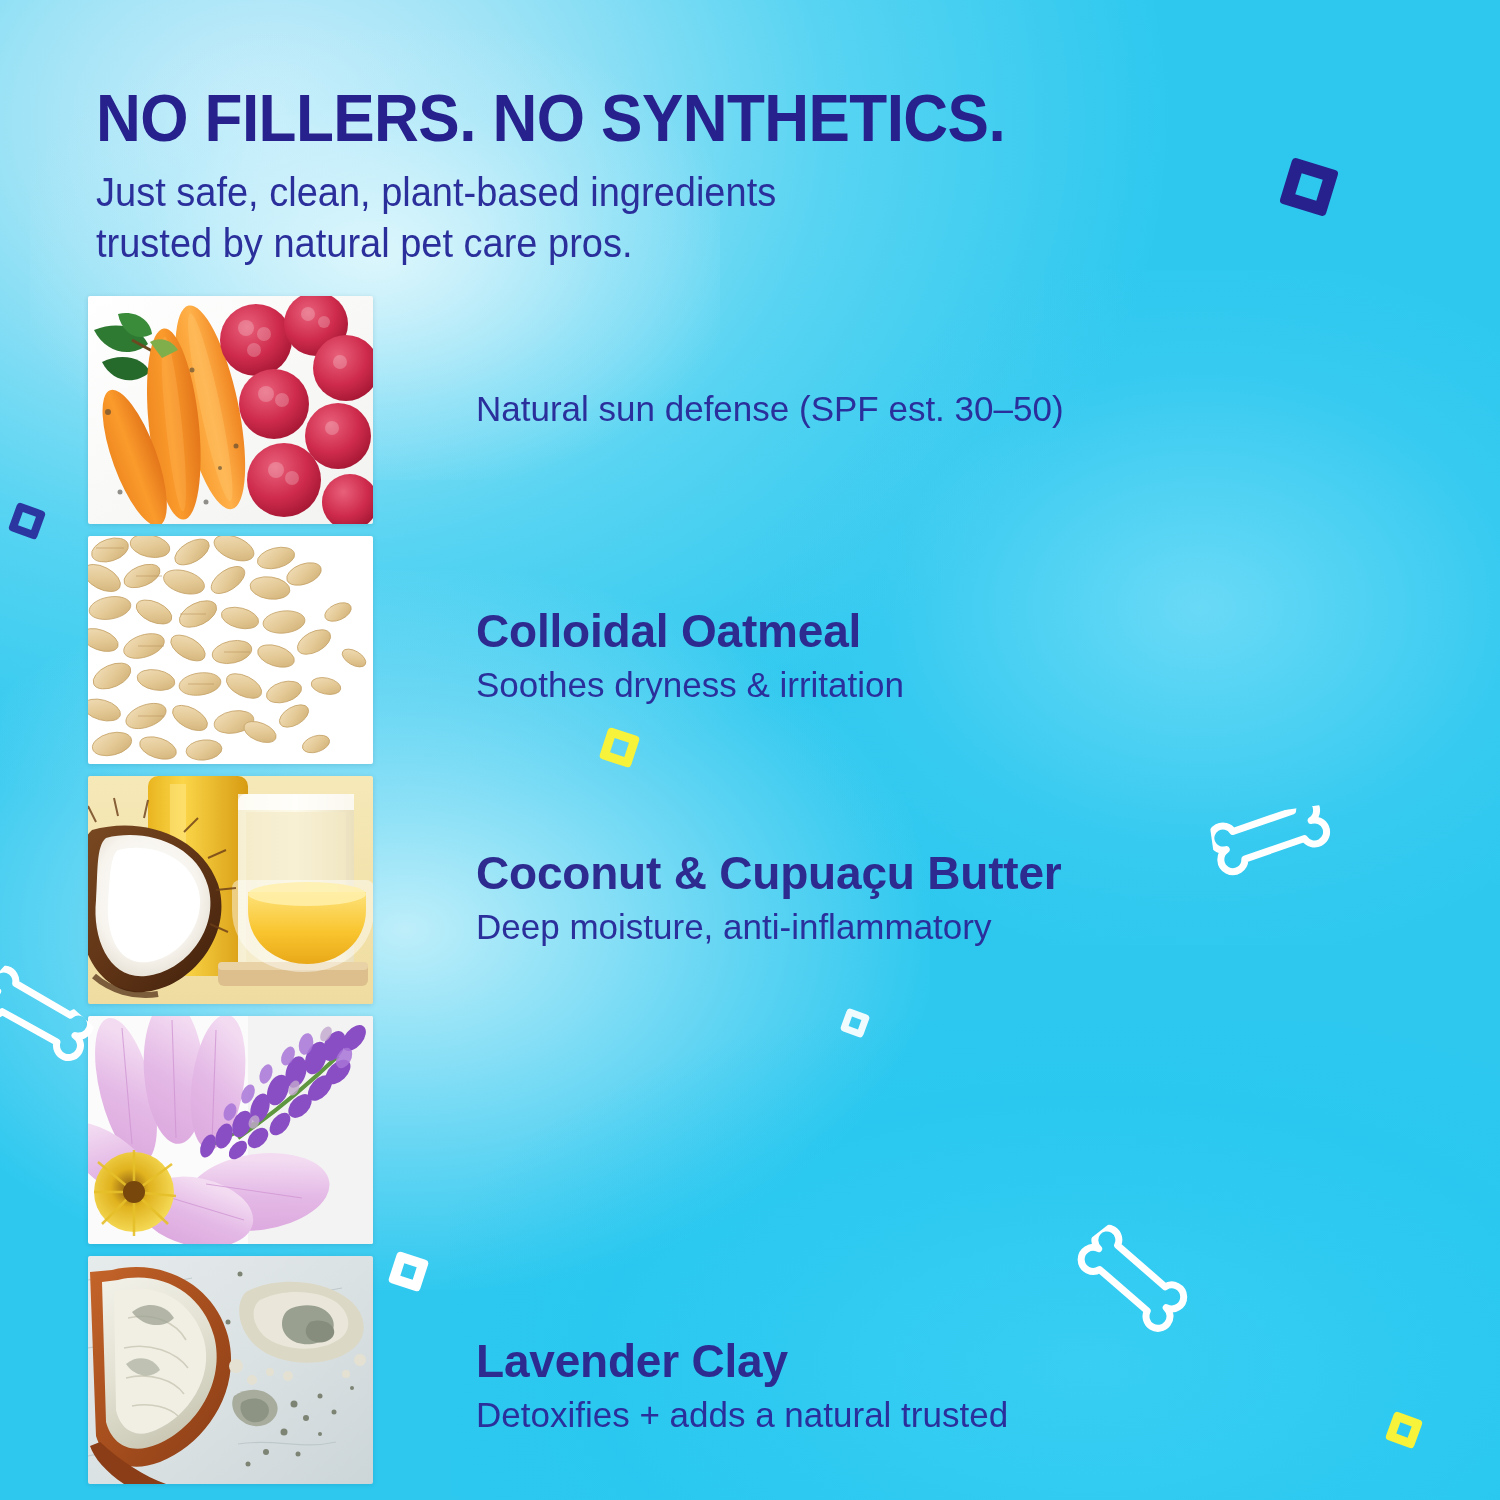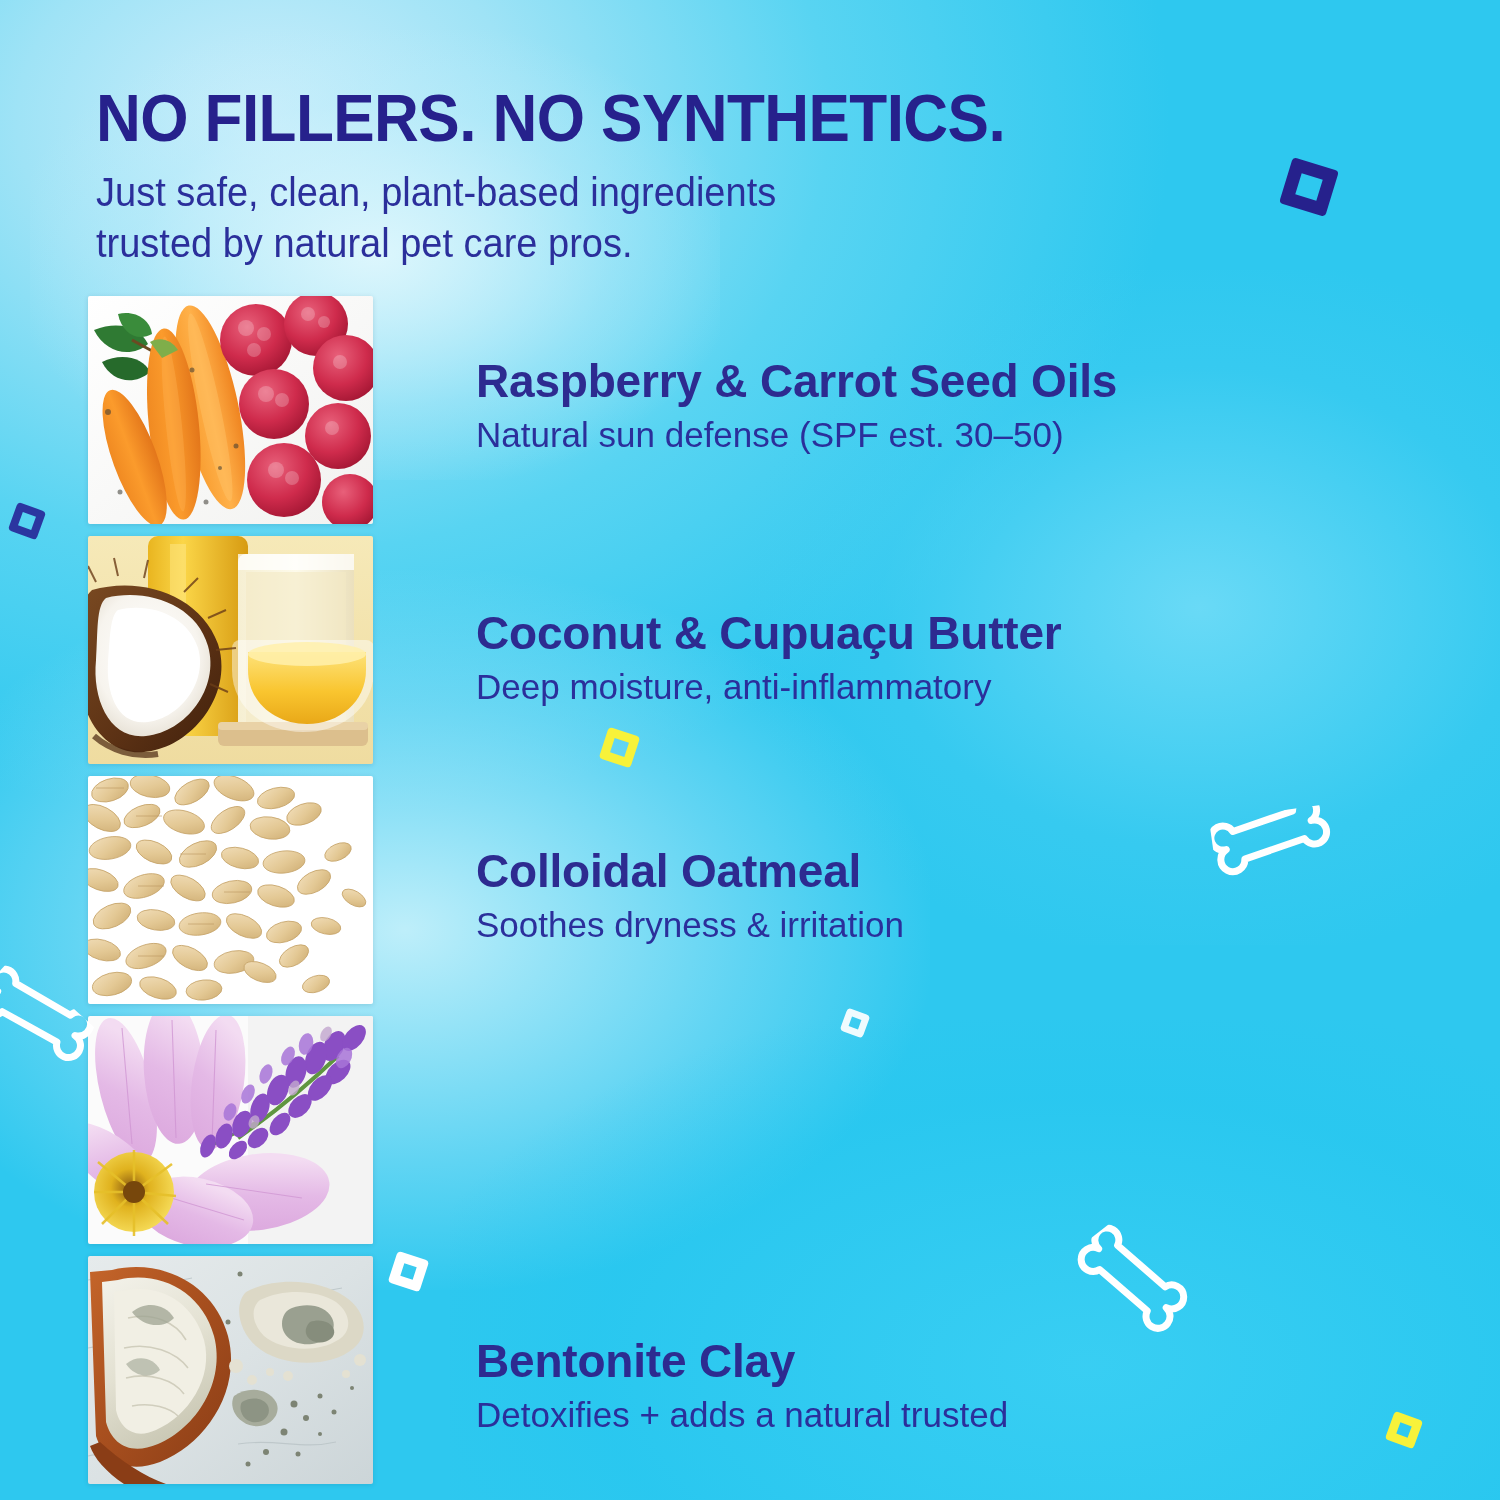--- a/index.html
+++ b/index.html
@@ -260,90 +260,21 @@
             <circle cx="20" cy="116" r="3"></circle>
               <circle cx="32" cy="196" r="2.5"></circle>
             <circle cx="118" cy="206" r="2.5"></circle>
               <circle cx="148" cy="150" r="2.5"></circle>
             <circle cx="104" cy="74" r="2.5"></circle>
               <circle cx="132" cy="172" r="2"></circle>
           </g>
         </svg>
       </div>
       <div class="row-text">
-        <div class="row-title">Raspberry &amp; Carrot Seed Oils</div>
         <div class="row-sub">Natural sun defense (SPF est. 30–50)</div>
-      </div>
-    </div>
-
-    <div class="row row-2">
-      <div class="thumb">
-        <svg viewBox="0 0 285 228" preserveAspectRatio="none" aria-hidden="true">
-          <defs>
-            <linearGradient id="r2bg" x1="0" y1="0" x2="0" y2="1">
-              <stop offset="0%" stop-color="#f6e9b8"></stop>
-                <stop offset="100%" stop-color="#efdca0"></stop>
-            </linearGradient>
-            <linearGradient id="bottle" x1="0" y1="0" x2="1" y2="0">
-              <stop offset="0%" stop-color="#e9b520"></stop>
-                <stop offset="35%" stop-color="#fbd648"></stop>
-                <stop offset="100%" stop-color="#d79b12"></stop>
-            </linearGradient>
-            <linearGradient id="jar" x1="0" y1="0" x2="1" y2="0">
-              <stop offset="0%" stop-color="#f6efd2"></stop>
-                <stop offset="50%" stop-color="#fdfaea"></stop>
-                <stop offset="100%" stop-color="#ebe0bd"></stop>
-            </linearGradient>
-            <linearGradient id="oilbowl" x1="0" y1="0" x2="0" y2="1">
-              <stop offset="0%" stop-color="#fde27a"></stop>
-                <stop offset="55%" stop-color="#f9c52f"></stop>
-                <stop offset="100%" stop-color="#e9a818"></stop>
-            </linearGradient>
-            <radialGradient id="cocoflesh" cx="45%" cy="42%" r="62%">
-              <stop offset="0%" stop-color="#ffffff"></stop>
-                <stop offset="72%" stop-color="#f7f4ee"></stop>
-                <stop offset="100%" stop-color="#e6e0d4"></stop>
-            </radialGradient>
-            <linearGradient id="cocoshell" x1="0" y1="0" x2="1" y2="1">
-              <stop offset="0%" stop-color="#7a4a22"></stop>
-                <stop offset="55%" stop-color="#5e3315"></stop>
-                <stop offset="100%" stop-color="#40200c"></stop>
-            </linearGradient>
-          </defs>
-          <rect width="285" height="228" fill="url(#r2bg)"></rect>
-          <rect x="60" y="0" width="100" height="200" rx="10" fill="url(#bottle)"></rect>
-          <rect x="82" y="8" width="16" height="180" fill="#fde88a" opacity="0.5"></rect>
-          <rect x="150" y="18" width="116" height="182" rx="8" fill="url(#jar)"></rect>
-          <path d="M150 18 h116 v16 h-116 Z" fill="#ffffff" opacity="0.75"></path>
-          <rect x="158" y="36" width="100" height="150" fill="#f3e9c4" opacity="0.6"></rect>
-          <rect x="130" y="186" width="150" height="24" rx="6" fill="#dcbf8d"></rect>
-          <rect x="130" y="186" width="150" height="8" rx="4" fill="#e9d2a6"></rect>
-
-          <path d="M152 104 h126 a8 8 0 0 1 8 8 v22 c0 36 -30 62 -71 62 s-71 -26 -71 -62 v-22 a8 8 0 0 1 8 -8 Z" fill="#ffffff" opacity="0.45"></path>
-          <path d="M160 116 h118 v18 c0 32 -27 54 -59 54 s-59 -22 -59 -54 Z" fill="url(#oilbowl)"></path>
-          <ellipse cx="219" cy="118" rx="59" ry="12" fill="#fff0ab" opacity="0.85"></ellipse>
-
-          <path d="M4 54 C52 40 112 58 130 108 C146 158 104 212 56 216 C12 220 -14 170 -8 122 C-4 92 -10 66 4 54 Z" fill="url(#cocoshell)"></path>
-          <path d="M18 62 C58 52 108 68 120 110 C132 152 98 196 58 200 C22 204 4 164 8 124 C10 96 8 70 18 62 Z" fill="url(#cocoflesh)"></path>
-          <path d="M30 74 C62 66 100 80 110 112 C120 146 92 182 60 186 C30 190 18 158 20 126 C22 102 22 80 30 74 Z" fill="#ffffff"></path>
-          <g stroke="#6b3d18" stroke-width="2" opacity="0.8">
-            <path d="M8 46 l-8 -16"></path>
-              <path d="M30 40 l-4 -18"></path>
-              <path d="M56 42 l4 -18"></path>
-            <path d="M96 56 l14 -14"></path>
-              <path d="M120 82 l18 -8"></path>
-              <path d="M128 114 l20 -2"></path>
-            <path d="M122 148 l18 8"></path>
-          </g>
-          <path d="M6 200 C22 214 46 222 70 218" stroke="#4a2610" stroke-width="6" fill="none" opacity="0.7"></path>
-        </svg>
-      </div>
-      <div class="row-text">
-        <div class="row-title">Coconut &amp; Cupuaçu Butter</div>
-        <div class="row-sub">Deep moisture, anti-inflammatory</div>
       </div>
     </div>
 
     <div class="row row-3">
       <div class="thumb">
         <svg viewBox="0 0 285 228" preserveAspectRatio="none" aria-hidden="true">
           <defs>
             <linearGradient id="oatg" x1="0" y1="0" x2="1" y2="1">
               <stop offset="0%" stop-color="#f2dfbb"></stop>
                 <stop offset="55%" stop-color="#e3c894"></stop>
@@ -403,20 +334,88 @@
               <path d="M50 180 h26"></path>
           </g>
         </svg>
       </div>
       <div class="row-text">
         <div class="row-title">Colloidal Oatmeal</div>
         <div class="row-sub">Soothes dryness &amp; irritation</div>
       </div>
     </div>
 
+    <div class="row row-2">
+      <div class="thumb">
+        <svg viewBox="0 0 285 228" preserveAspectRatio="none" aria-hidden="true">
+          <defs>
+            <linearGradient id="r2bg" x1="0" y1="0" x2="0" y2="1">
+              <stop offset="0%" stop-color="#f6e9b8"></stop>
+                <stop offset="100%" stop-color="#efdca0"></stop>
+            </linearGradient>
+            <linearGradient id="bottle" x1="0" y1="0" x2="1" y2="0">
+              <stop offset="0%" stop-color="#e9b520"></stop>
+                <stop offset="35%" stop-color="#fbd648"></stop>
+                <stop offset="100%" stop-color="#d79b12"></stop>
+            </linearGradient>
+            <linearGradient id="jar" x1="0" y1="0" x2="1" y2="0">
+              <stop offset="0%" stop-color="#f6efd2"></stop>
+                <stop offset="50%" stop-color="#fdfaea"></stop>
+                <stop offset="100%" stop-color="#ebe0bd"></stop>
+            </linearGradient>
+            <linearGradient id="oilbowl" x1="0" y1="0" x2="0" y2="1">
+              <stop offset="0%" stop-color="#fde27a"></stop>
+                <stop offset="55%" stop-color="#f9c52f"></stop>
+                <stop offset="100%" stop-color="#e9a818"></stop>
+            </linearGradient>
+            <radialGradient id="cocoflesh" cx="45%" cy="42%" r="62%">
+              <stop offset="0%" stop-color="#ffffff"></stop>
+                <stop offset="72%" stop-color="#f7f4ee"></stop>
+                <stop offset="100%" stop-color="#e6e0d4"></stop>
+            </radialGradient>
+            <linearGradient id="cocoshell" x1="0" y1="0" x2="1" y2="1">
+              <stop offset="0%" stop-color="#7a4a22"></stop>
+                <stop offset="55%" stop-color="#5e3315"></stop>
+                <stop offset="100%" stop-color="#40200c"></stop>
+            </linearGradient>
+          </defs>
+          <rect width="285" height="228" fill="url(#r2bg)"></rect>
+          <rect x="60" y="0" width="100" height="200" rx="10" fill="url(#bottle)"></rect>
+          <rect x="82" y="8" width="16" height="180" fill="#fde88a" opacity="0.5"></rect>
+          <rect x="150" y="18" width="116" height="182" rx="8" fill="url(#jar)"></rect>
+          <path d="M150 18 h116 v16 h-116 Z" fill="#ffffff" opacity="0.75"></path>
+          <rect x="158" y="36" width="100" height="150" fill="#f3e9c4" opacity="0.6"></rect>
+          <rect x="130" y="186" width="150" height="24" rx="6" fill="#dcbf8d"></rect>
+          <rect x="130" y="186" width="150" height="8" rx="4" fill="#e9d2a6"></rect>
+
+          <path d="M152 104 h126 a8 8 0 0 1 8 8 v22 c0 36 -30 62 -71 62 s-71 -26 -71 -62 v-22 a8 8 0 0 1 8 -8 Z" fill="#ffffff" opacity="0.45"></path>
+          <path d="M160 116 h118 v18 c0 32 -27 54 -59 54 s-59 -22 -59 -54 Z" fill="url(#oilbowl)"></path>
+          <ellipse cx="219" cy="118" rx="59" ry="12" fill="#fff0ab" opacity="0.85"></ellipse>
+
+          <path d="M4 54 C52 40 112 58 130 108 C146 158 104 212 56 216 C12 220 -14 170 -8 122 C-4 92 -10 66 4 54 Z" fill="url(#cocoshell)"></path>
+          <path d="M18 62 C58 52 108 68 120 110 C132 152 98 196 58 200 C22 204 4 164 8 124 C10 96 8 70 18 62 Z" fill="url(#cocoflesh)"></path>
+          <path d="M30 74 C62 66 100 80 110 112 C120 146 92 182 60 186 C30 190 18 158 20 126 C22 102 22 80 30 74 Z" fill="#ffffff"></path>
+          <g stroke="#6b3d18" stroke-width="2" opacity="0.8">
+            <path d="M8 46 l-8 -16"></path>
+              <path d="M30 40 l-4 -18"></path>
+              <path d="M56 42 l4 -18"></path>
+            <path d="M96 56 l14 -14"></path>
+              <path d="M120 82 l18 -8"></path>
+              <path d="M128 114 l20 -2"></path>
+            <path d="M122 148 l18 8"></path>
+          </g>
+          <path d="M6 200 C22 214 46 222 70 218" stroke="#4a2610" stroke-width="6" fill="none" opacity="0.7"></path>
+        </svg>
+      </div>
+      <div class="row-text">
+        <div class="row-title">Coconut &amp; Cupuaçu Butter</div>
+        <div class="row-sub">Deep moisture, anti-inflammatory</div>
+      </div>
+    </div>
+
     <div class="row row-4">
       <div class="thumb">
         <svg viewBox="0 0 285 228" preserveAspectRatio="none" aria-hidden="true">
           <defs>
             <linearGradient id="petal" x1="0" y1="1" x2="0.3" y2="0">
               <stop offset="0%" stop-color="#dba6dd"></stop>
                 <stop offset="55%" stop-color="#e4b9e6"></stop>
                 <stop offset="100%" stop-color="#f3dcf2"></stop>
             </linearGradient>
             <radialGradient id="center4" cx="45%" cy="45%" r="60%">
@@ -563,21 +562,21 @@
             <circle cx="246" cy="156" r="2.5"></circle>
               <circle cx="160" cy="208" r="2.5"></circle>
             <circle cx="232" cy="178" r="2"></circle>
               <circle cx="264" cy="132" r="2"></circle>
             <circle cx="140" cy="66" r="2.5"></circle>
               <circle cx="152" cy="18" r="2.5"></circle>
           </g>
         </svg>
       </div>
       <div class="row-text">
-        <div class="row-title">Bentonite Clay</div>
+        <div class="row-title">Lavender Clay</div>
         <div class="row-sub">Detoxifies + adds a natural trusted</div>
       </div>
     </div>
 
   </div>
 
   <div class="deco diamond" style="left:1285px; top:163px; width:48px; height:48px; border-width:13px; border-color:#26218c; transform:rotate(17deg);"></div>
 
   <div class="deco diamond" style="left:12px; top:506px; width:30px; height:30px; border-width:8px; border-color:#2b36a0; transform:rotate(20deg);"></div>
 

